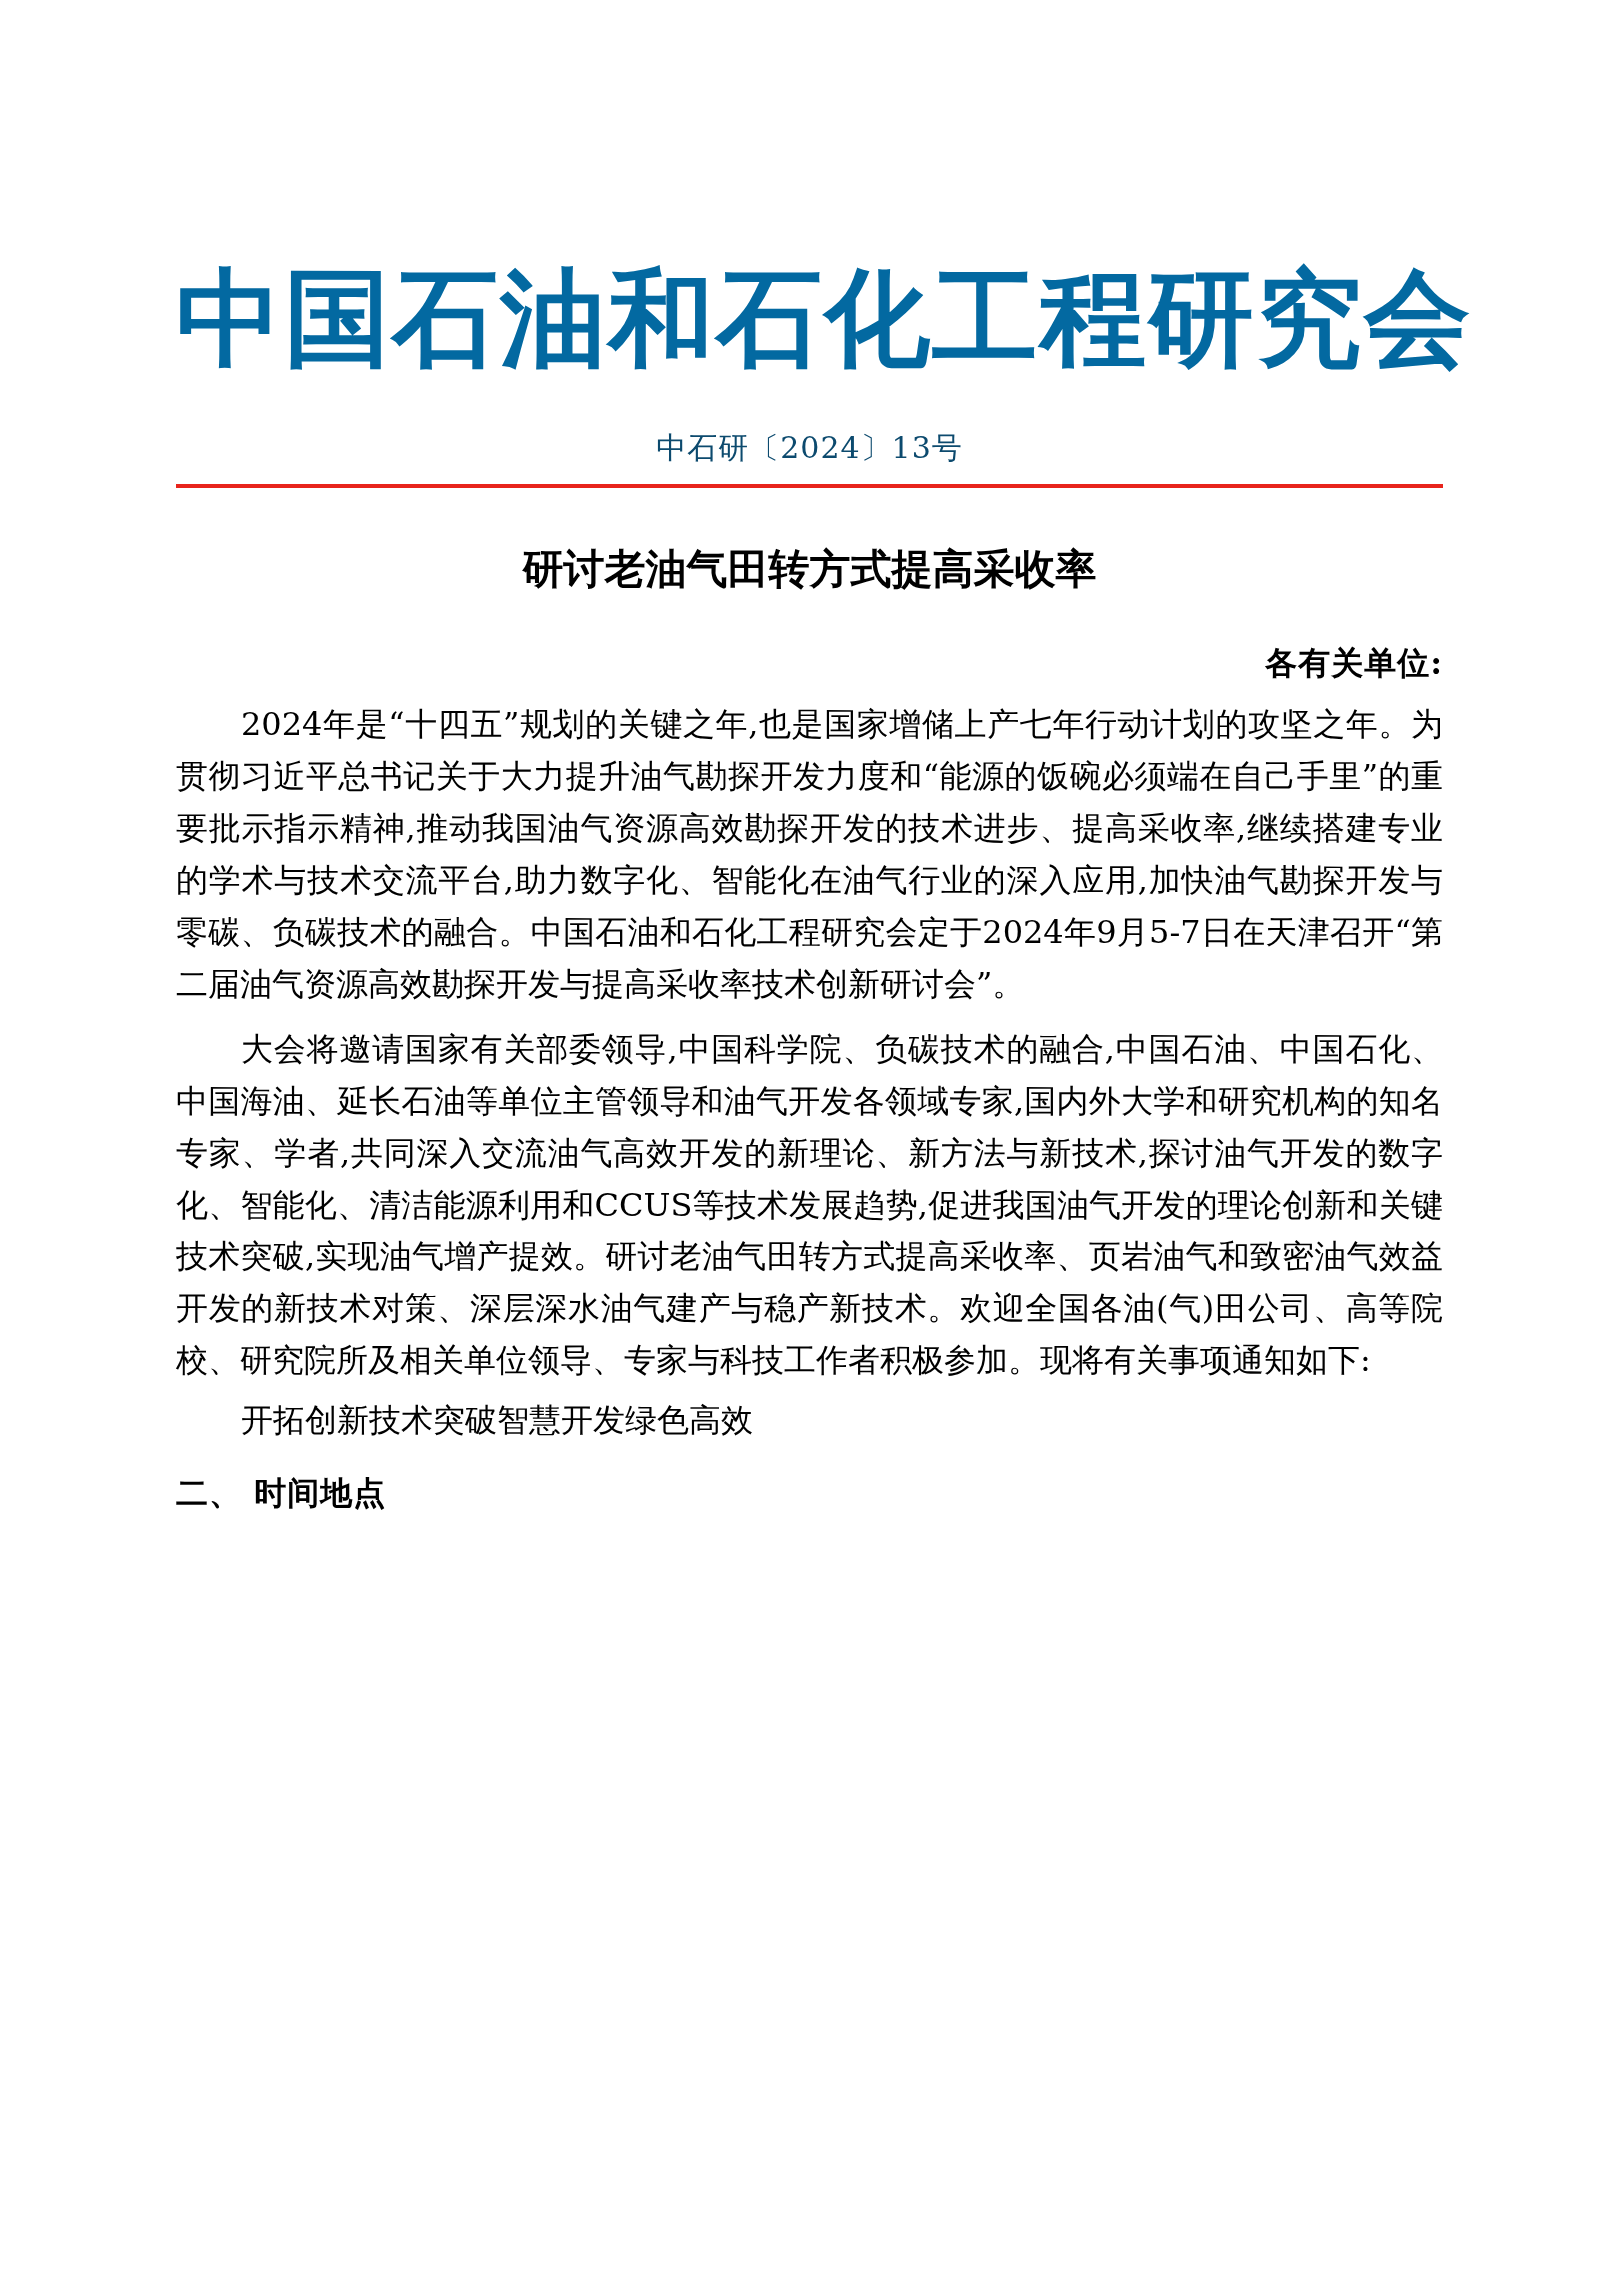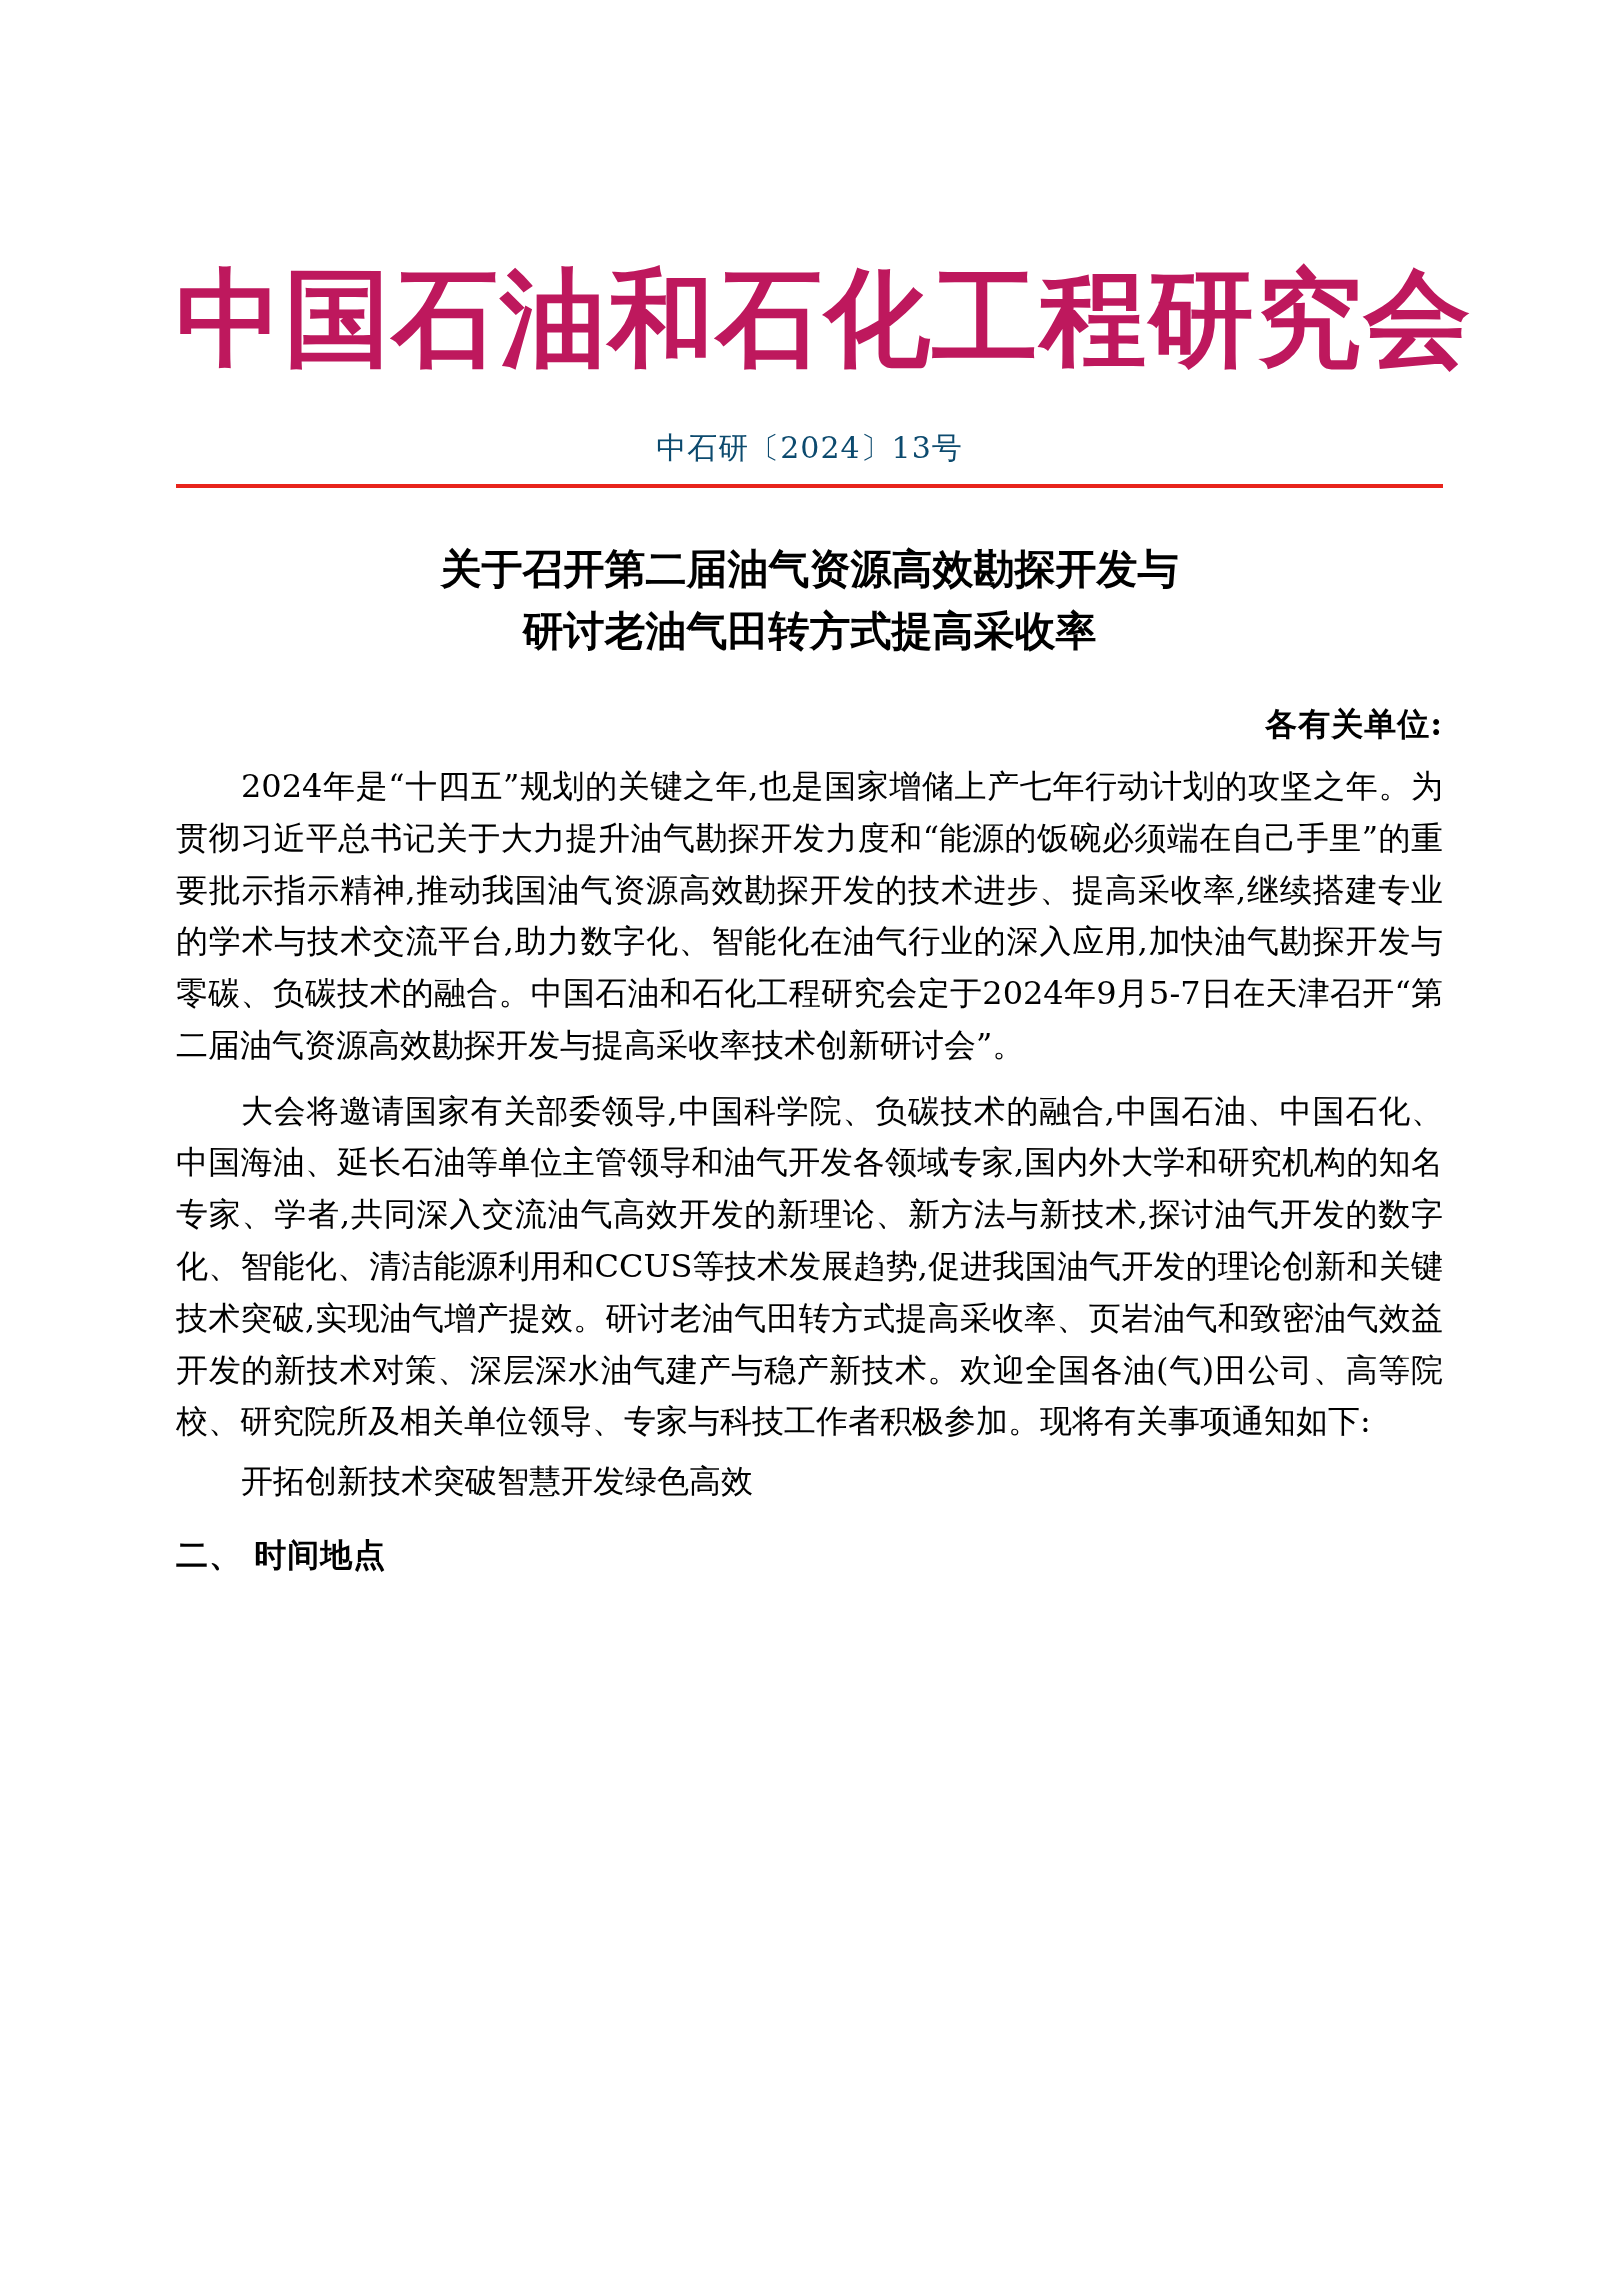--- a/index.html
+++ b/index.html
@@ -18,21 +18,21 @@
     position: relative;
     width: 1619px;
     height: 2292px;
     background: #ffffff;
     box-sizing: border-box;
     padding: 0 176px;
   }
   .masthead {
     margin-top: 260px;
     text-align: center;
-    color: #be185d;
+    color: #0369a1;
     font-family: "DejaVu Serif", "Liberation Serif", serif;
     font-weight: bold;
     font-size: 106px;
     letter-spacing: 2px;
     line-height: 1.1;
     white-space: nowrap;
   }
   .doc-number {
     margin-top: 51px;
     text-align: center;
@@ -92,21 +92,20 @@
 
 <div class="page">
 
   <div class="masthead">中国石油和石化工程研究会</div>
 
   <div class="doc-number">中石研〔2024〕13号</div>
 
   <div class="red-rule"></div>
 
   <div class="title">
-    <span class="title-line">关于召开第二届油气资源高效勘探开发与</span>
     <span class="title-line">研讨老油气田转方式提高采收率</span>
   </div>
 
   <div class="salutation">各有关单位:</div>
 
   <p class="body-text">2024年是“十四五”规划的关键之年,也是国家增储上产七年行动计划的攻坚之年。为贯彻习近平总书记关于大力提升油气勘探开发力度和“能源的饭碗必须端在自己手里”的重要批示指示精神,推动我国油气资源高效勘探开发的技术进步、提高采收率,继续搭建专业的学术与技术交流平台,助力数字化、智能化在油气行业的深入应用,加快油气勘探开发与零碳、负碳技术的融合。中国石油和石化工程研究会定于2024年9月5-7日在天津召开“第二届油气资源高效勘探开发与提高采收率技术创新研讨会”。</p>
 
   <p class="body-text">大会将邀请国家有关部委领导,中国科学院、负碳技术的融合,中国石油、中国石化、中国海油、延长石油等单位主管领导和油气开发各领域专家,国内外大学和研究机构的知名专家、学者,共同深入交流油气高效开发的新理论、新方法与新技术,探讨油气开发的数字化、智能化、清洁能源利用和CCUS等技术发展趋势,促进我国油气开发的理论创新和关键技术突破,实现油气增产提效。研讨老油气田转方式提高采收率、页岩油气和致密油气效益开发的新技术对策、深层深水油气建产与稳产新技术。欢迎全国各油(气)田公司、高等院校、研究院所及相关单位领导、专家与科技工作者积极参加。现将有关事项通知如下:</p>
 
 

